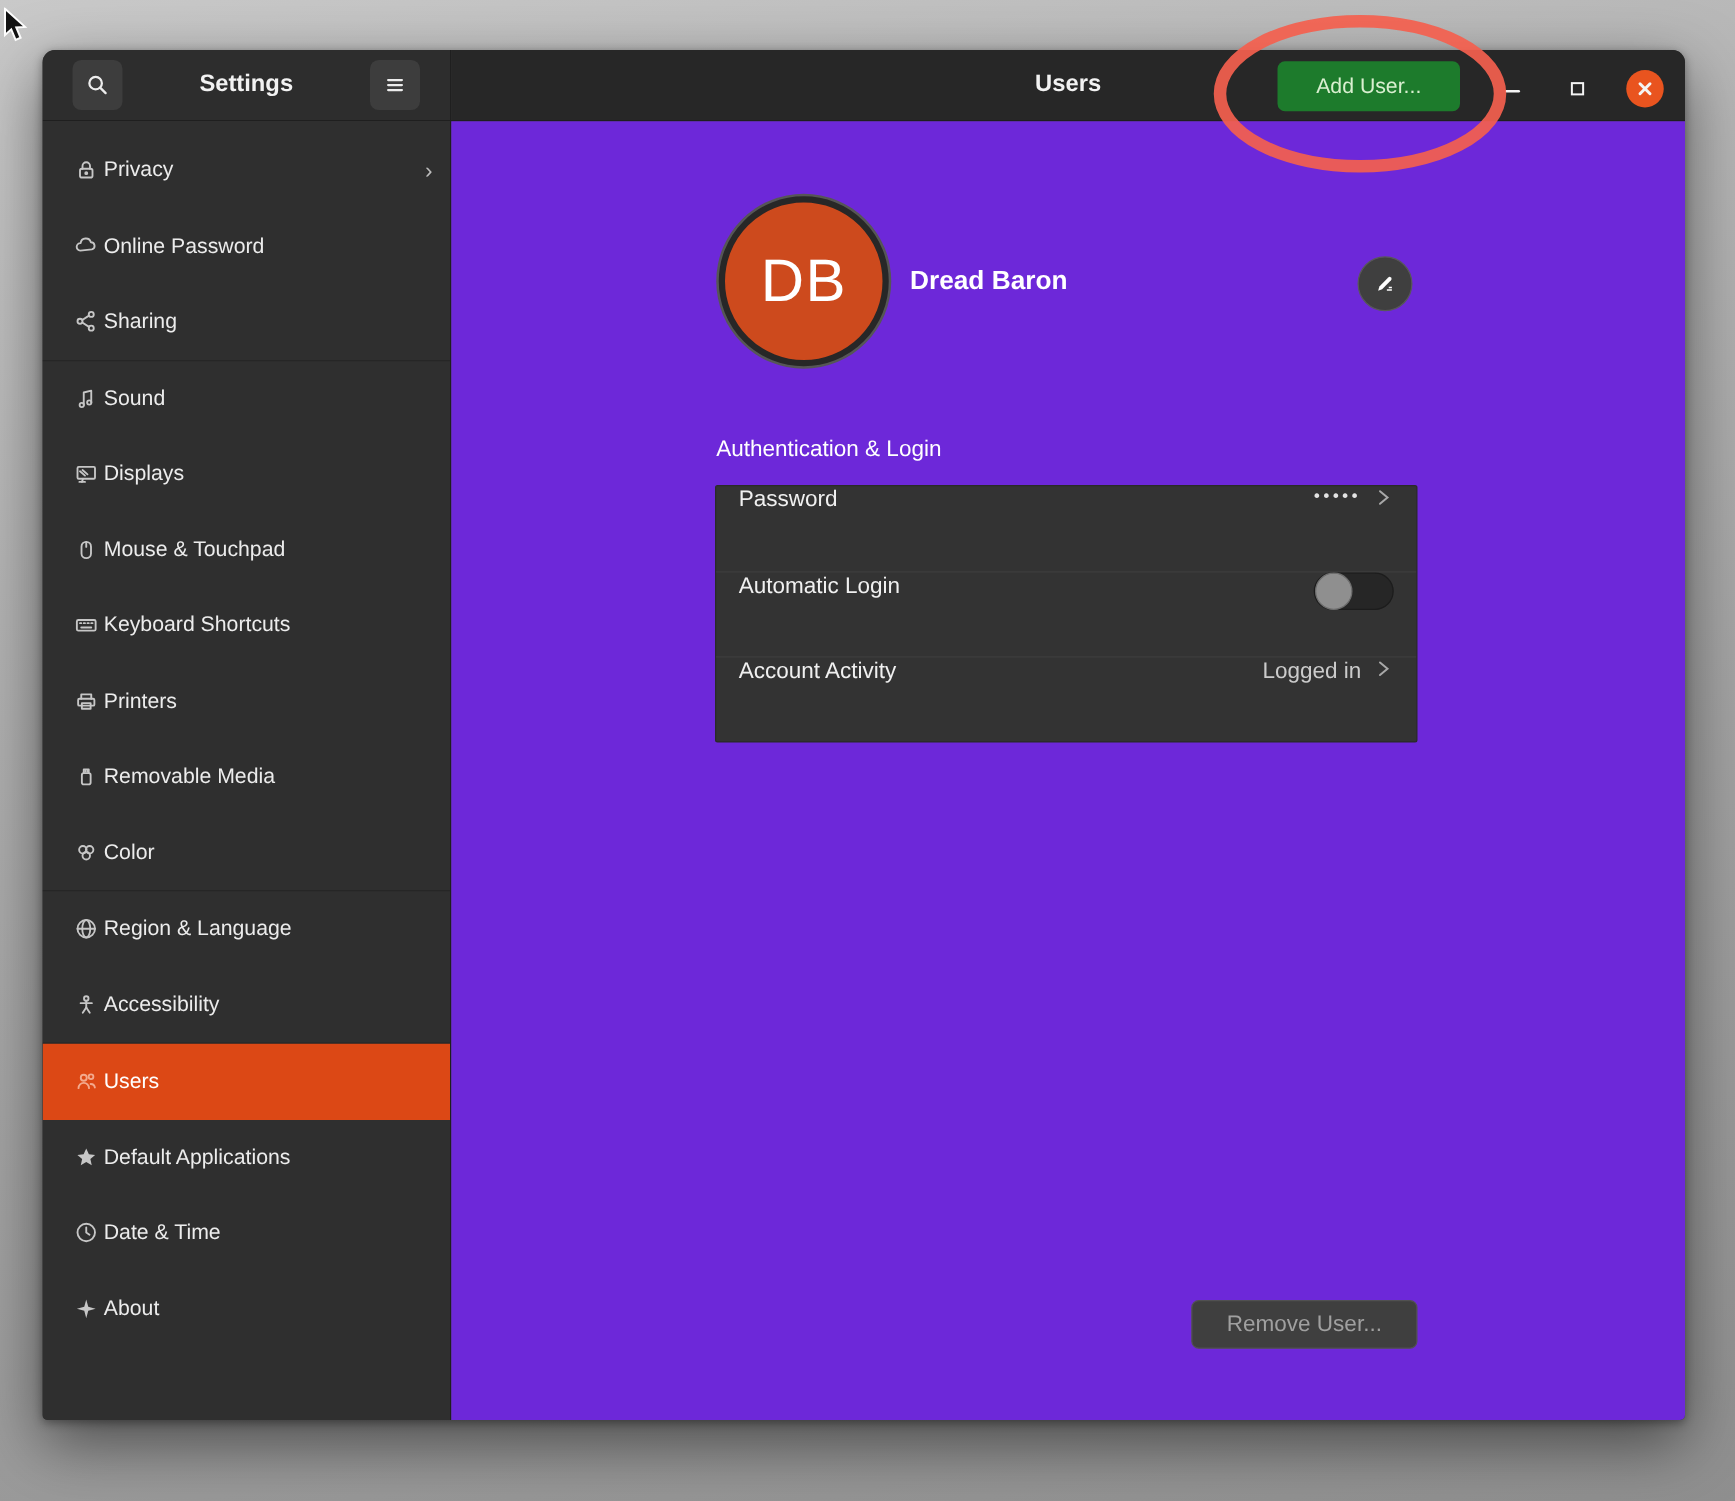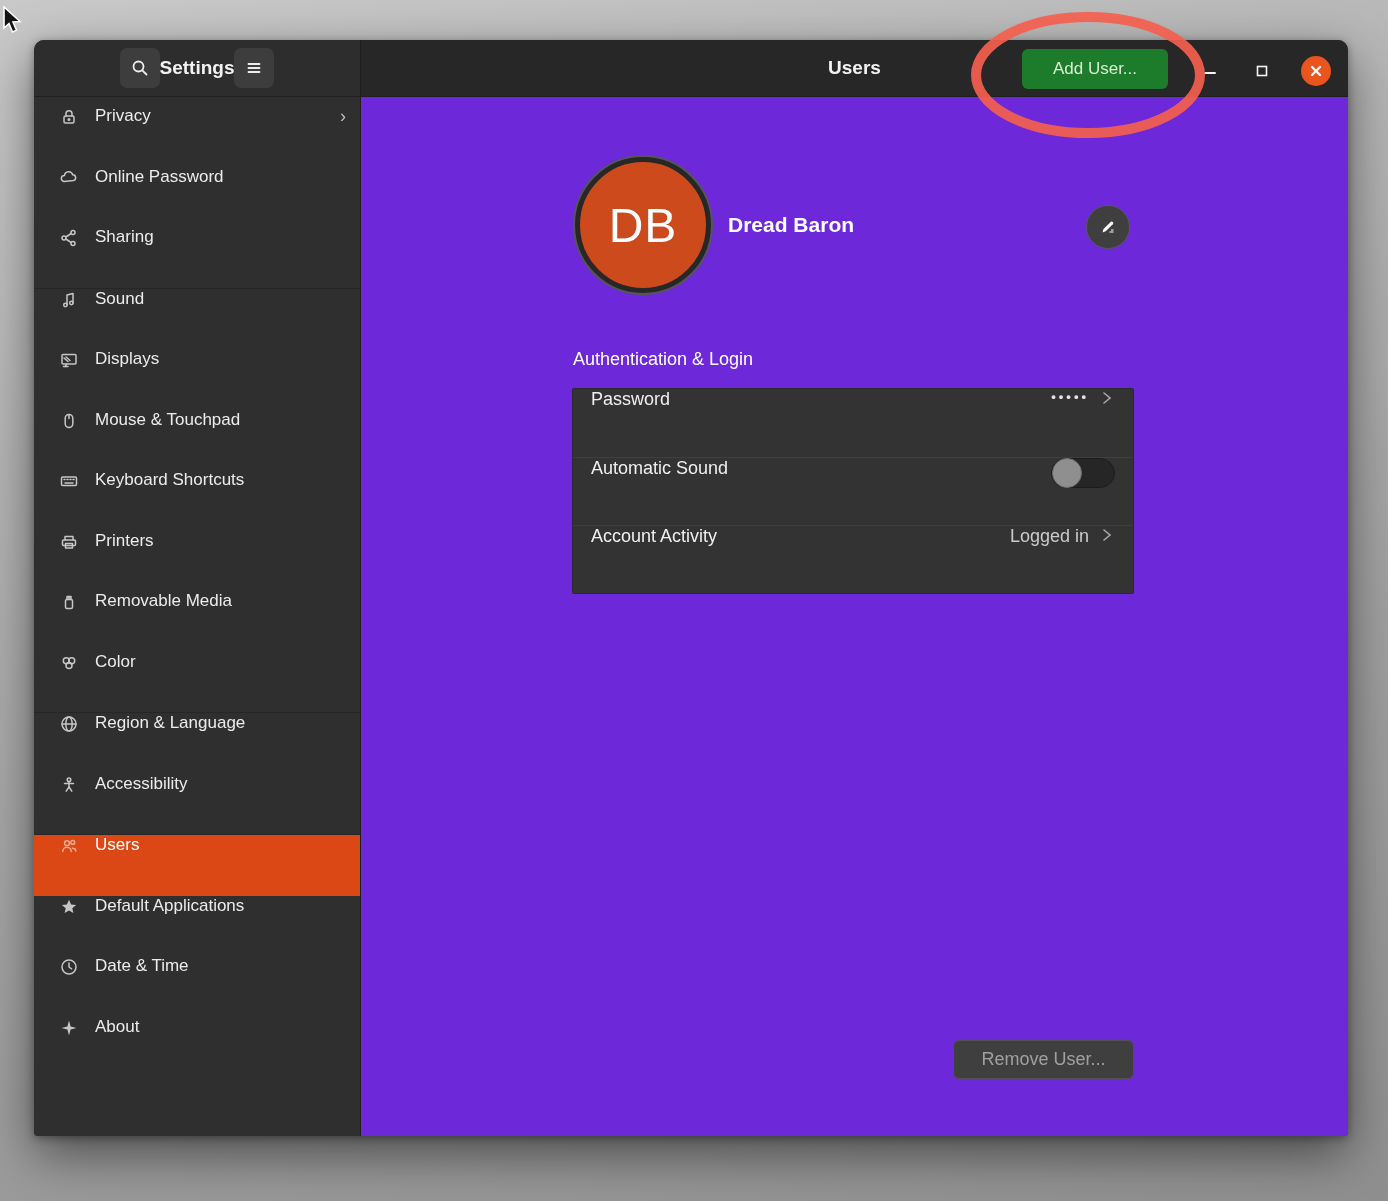--- a/index.html
+++ b/index.html
@@ -12,21 +12,21 @@
   .window {
     position:absolute; left:34px; top:40px; width:1314px; height:1096px;
     background:#3b3b3b; border-radius:10px 10px 4px 4px; overflow:hidden;
     box-shadow:0 18px 50px rgba(0,0,0,.5), 0 2px 8px rgba(0,0,0,.35);
     display:flex; flex-direction:column;
   }
   
   .titlebar { display:flex; height:57px; flex:0 0 57px; border-bottom:1px solid #1f1f1f; }
   .tb-sidebar {
     width:327px; flex:0 0 327px; background:#2d2d2d; border-right:1px solid #1f1f1f;
-    display:flex; align-items:center; justify-content:center; padding:0 24px;
+    display:flex; align-items:center; justify-content:space-between; padding:0 24px;
   }
   .tb-content { flex:1; background:#272727; position:relative; display:flex; align-items:center; justify-content:center; }
   .tb-title { color:#f2f2f2; font-weight:700; font-size:19px; }
   .sq-btn {
     width:40px; height:40px; background:#3d3d3d; border:none; border-radius:7px;
     display:flex; align-items:center; justify-content:center; cursor:pointer;
   }
   .sq-btn svg { stroke:#ededed; fill:none; stroke-width:1.8; stroke-linecap:round; }
   .add-user {
     position:absolute; left:661px; top:9px; width:146px; height:40px;
@@ -38,21 +38,21 @@
   .ctrl-max { left:888px; top:18px; width:26px; height:26px; }
   .ctrl-close { left:940px; top:16px; width:30px; height:30px; background:#e9541f; border-radius:50%; }
   .win-ctrl svg { stroke:#f4f4f4; fill:none; stroke-width:2; stroke-linecap:round; }
   
   .body { flex:1; display:flex; min-height:0; }
   .sidebar {
     width:327px; flex:0 0 327px; background:#2f2f2f; border-right:1px solid #1f1f1f;
     padding-top:9px; overflow:hidden;
   }
   .side-item {
-    height:60.5px; display:flex; gap:15px; padding:0 14px 0 24px;
+    height:60.5px; display:flex; align-items:center; gap:3px; padding:0 14px 0 24px;
     color:#ececec; font-size:17px; cursor:pointer;
   }
   .side-item .icon { width:22px; height:22px; flex:0 0 22px; display:flex; align-items:center; justify-content:center; }
   .side-item .icon svg { stroke:#c6c6c6; fill:none; stroke-width:1.5; stroke-linecap:round; stroke-linejoin:round; }
   .side-item .icon svg .fill { fill:#c6c6c6; stroke:none; }
   .side-item .lbl { flex:1; }
   .side-item .chev { color:#bdbdbd; font-size:18px; }
   .side-item.selected { background:#dc4815; color:#ffffff; }
   .side-item.selected .icon svg { stroke:#f3a98d; }
   .side-divider { height:1px; background:#262626; }
@@ -346,21 +346,21 @@
         <div class="card-row">
           <span class="row-label">Password</span>
           <span class="row-value pw-dots">•••••</span>
           <span class="row-chev">
             <svg width="16" height="18" viewBox="0 0 16 18">
                 <polyline points="5,4 11,9 5,14"></polyline>
               </svg>
           </span>
         </div>
         <div class="card-row">
-          <span class="row-label">Automatic Sound</span>
+          <span class="row-label">Automatic Login</span>
           <span class="toggle">
             <span class="knob"></span>
           </span>
         </div>
         <div class="card-row">
           <span class="row-label">Account Activity</span>
           <span class="row-value">Logged in</span>
           <span class="row-chev">
             <svg width="16" height="18" viewBox="0 0 16 18">
                 <polyline points="5,4 11,9 5,14"></polyline>

